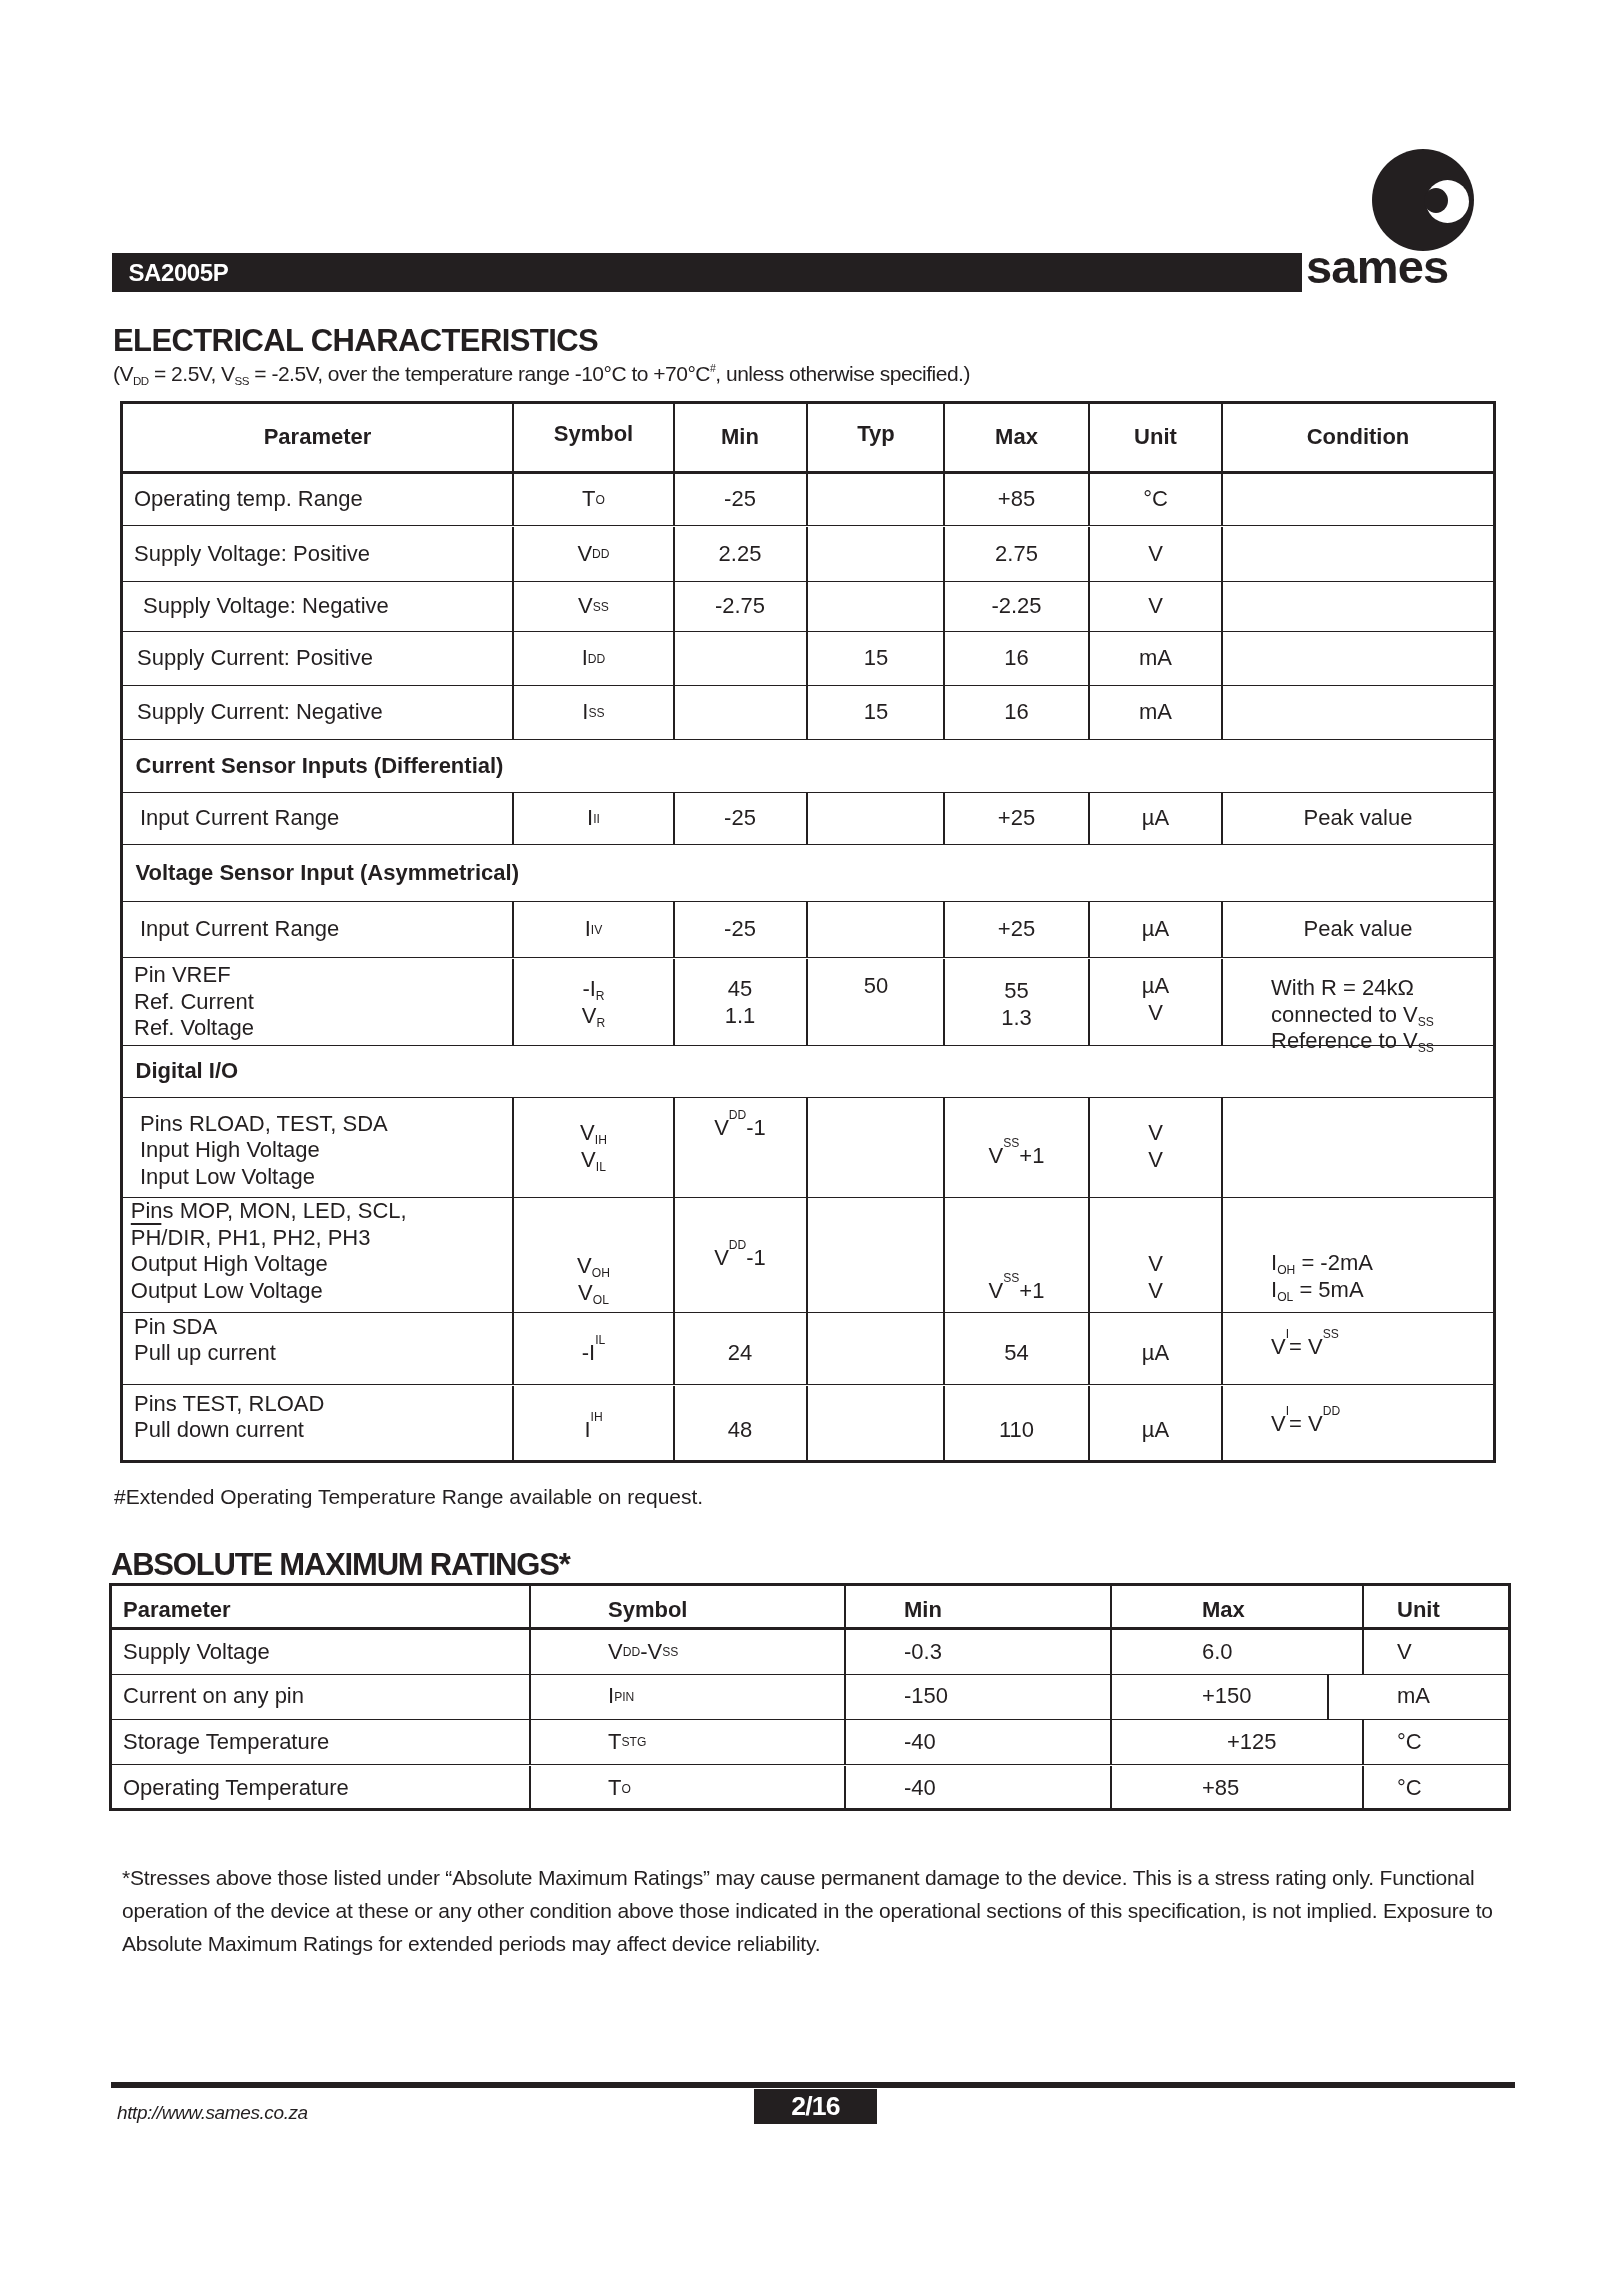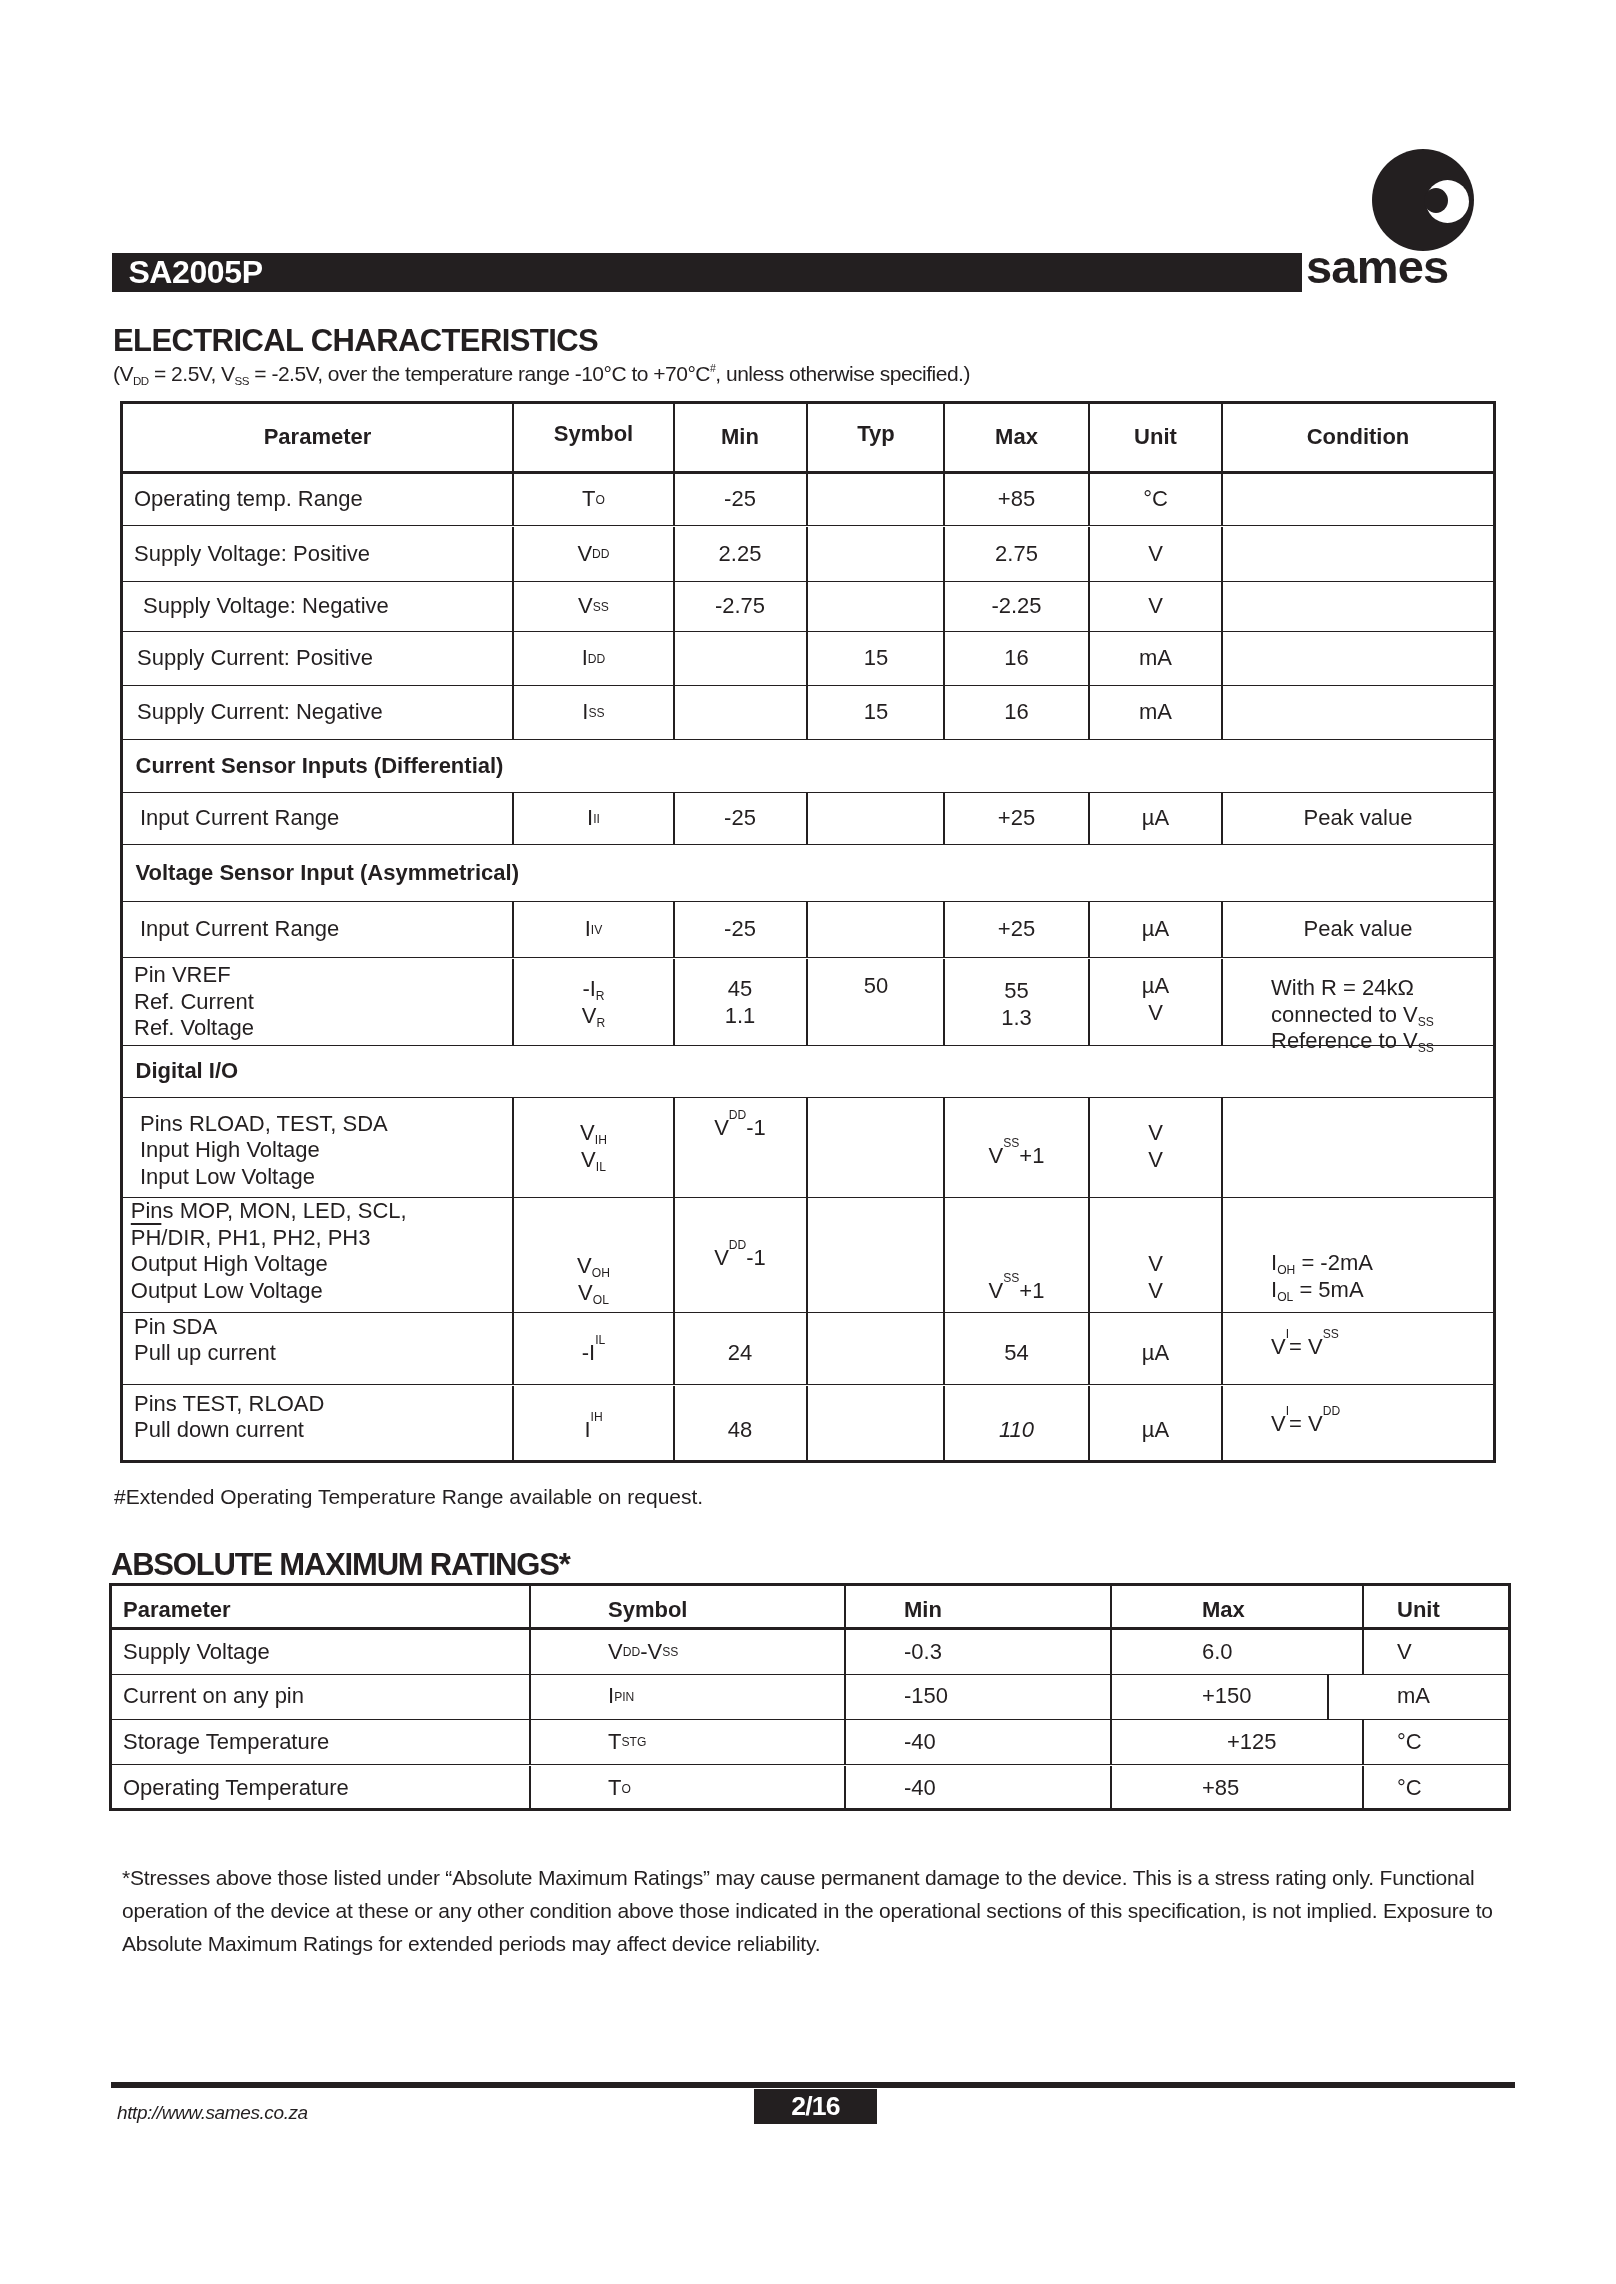--- a/index.html
+++ b/index.html
@@ -3,21 +3,21 @@
 <meta charset="utf-8">
 <style>
   * { box-sizing: border-box; margin: 0; padding: 0; }
   html, body { width: 1616px; height: 2284px; background: #ffffff; }
   body { position: relative; font-family: "Liberation Sans", sans-serif; color: #231f20; overflow: hidden; }
 
   .abs { position: absolute; }
 
   
   #title-bar { left: 112px; top: 253px; width: 1190px; height: 39px; background: #231f20; }
-  #title-bar span { position: absolute; left: 16.4px; top: 3.1px; color: #ffffff; font-weight: bold; font-size: 32px; letter-spacing: -0.4px; line-height: 33px; }
+  #title-bar span { position: absolute; left: 16.4px; top: 3.1px; color: #ffffff; font-weight: bold; font-size: 24px; letter-spacing: -0.4px; line-height: 33px; }
   #logo-circle { left: 1372px; top: 149px; width: 102px; height: 102px; border-radius: 50%; background: #231f20; }
   #logo-crescent { left: 1426px; top: 180px; width: 43px; height: 43px; border-radius: 50%; background: #ffffff; }
   #logo-dot { left: 1424px; top: 188px; width: 24px; height: 25px; border-radius: 50%; background: #231f20; }
   #logo-text { left: 1306px; top: 239px; font-size: 47px; font-weight: bold; letter-spacing: -0.8px; line-height: 55px; color: #231f20; }
 
   
   .sec-title { font-weight: bold; font-size: 31px; letter-spacing: -0.6px; line-height: 36px; }
   #ec-title { left: 113px; top: 323px; }
   #ec-sub { left: 113px; top: 361px; font-size: 21px; letter-spacing: -0.5px; line-height: 26.6px; white-space: nowrap; }
   #amr-title { left: 111px; top: 1547px; letter-spacing: -1.2px; }
@@ -327,21 +327,21 @@
         <span>Pins TEST, RLOAD</span>
         <span>Pull down current</span>
       </div>
     </div>
     <div class="cell c vline top" style="left:391px;width:161px;padding-top:31px;">
         <span>I</span>
         <sub class="s">IH</sub>
       </div>
     <div class="cell c vline top" style="left:551px;width:134px;padding-top:31px;">48</div>
     <div class="cell c vline" style="left:686px;width:136px;"></div>
-    <div class="cell c vline top" style="left:822px;width:145px;padding-top:31px;font-style:italic;">110</div>
+    <div class="cell c vline top" style="left:822px;width:145px;padding-top:31px;">110</div>
     <div class="cell c vline top" style="left:967px;width:133px;padding-top:31px;">µA</div>
     <div class="cell l top" style="left:1100px;width:270px;padding-left:48px;padding-top:25px;">
         <span>V</span>
         <sub class="s">I</sub>
         <span> = V</span>
         <sub class="s">DD</sub>
       </div>
   </div>
 </div>
 

